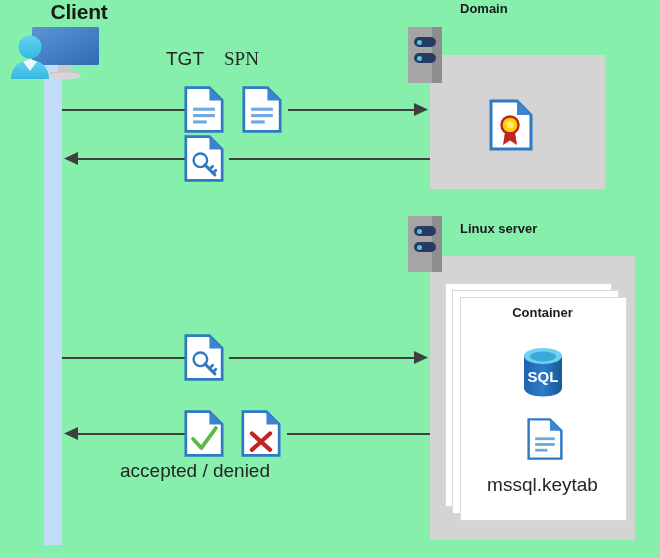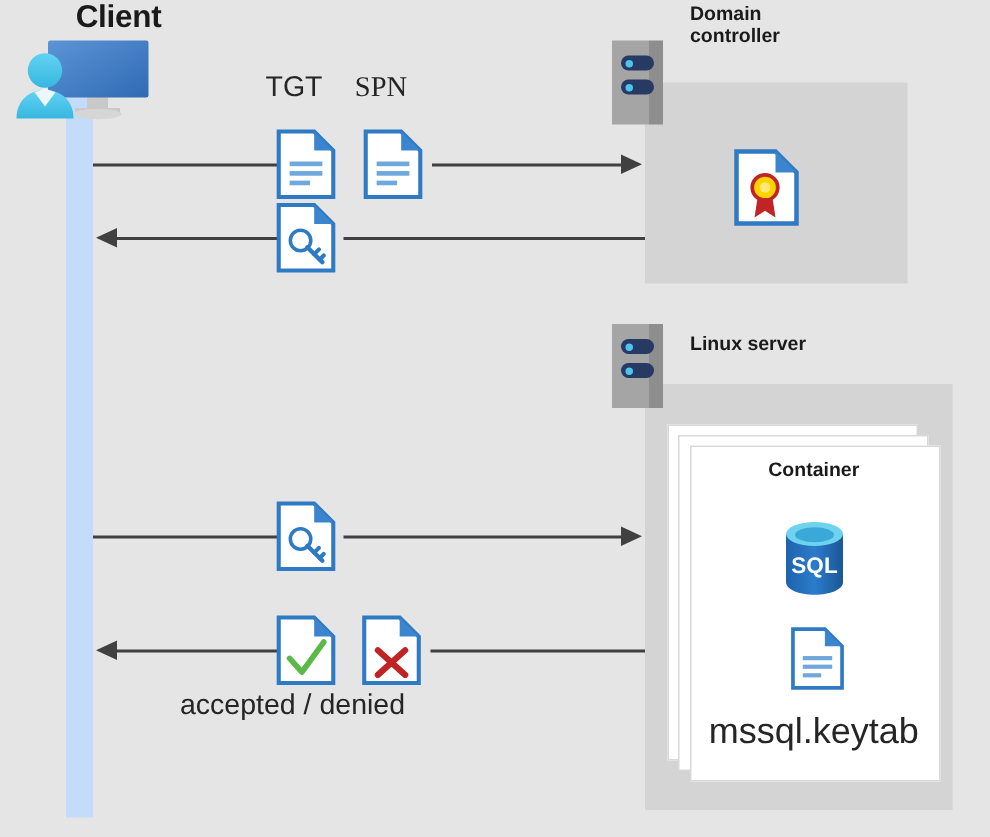--- a/index.html
+++ b/index.html
@@ -7,21 +7,21 @@
     padding: 0;
     background: #ffffff;
   }
   body {
     font-family: "Liberation Sans", sans-serif;
   }
   #stage {
     position: relative;
     width: 660px;
     height: 558px;
-    background: #e5e5e5;
+    background: #86efac;
     overflow: hidden;
   }
   .abs { position: absolute; }
 
   
   .lifeline {
     left: 44px;
     top: 60px;
     width: 18px;
     height: 485px;
@@ -40,21 +40,20 @@
     letter-spacing: -0.2px;
   }
 
   
   .client-icon { left: 8px; top: 24px; width: 110px; height: 58px; }
 
   
   .tag-label {
     font-size: 19px;
     color: #252525;
-    text-align: center;
     white-space: nowrap;
   }
   .title-label {
     font-size: 13px;
     font-weight: bold;
     color: #1a1a1a;
     line-height: 1.12;
   }
 
   
@@ -95,21 +94,21 @@
   .container-title {
     left: 460px; top: 306px;
     width: 165px;
     text-align: center;
     z-index: 4;
   }
   .keytab-label {
     left: 455px; top: 474px;
     width: 175px;
     text-align: center;
-    font-size: 24px;
+    font-size: 19px;
     color: #252525;
     z-index: 4;
   }
 
   
   .line {
     background: #404040;
     height: 2px;
   }
 
@@ -165,21 +164,20 @@
           <div class="server-dot"></div>
         </div>
       <div class="server-bar" style="top:26px;">
           <div class="server-dot"></div>
         </div>
     </div>
   </div>
 
   <div class="abs title-label" style="left:460px; top:2px; width:160px;">
     <div>Domain</div>
-    <div>controller</div>
   </div>
 
   <div class="abs" style="left:489px; top:99px;">
     <svg width="44" height="52" viewBox="0 0 44 52">
       <path d="M2 2 h26 l14 14 v34 h-40 z" fill="#ffffff" stroke="#2e7ac4" stroke-width="3"></path>
       <path d="M28 2 l14 14 h-14 z" fill="#3b85ce"></path>
       <circle cx="21" cy="26" r="8.5" fill="#ffd200" stroke="#c02424" stroke-width="2.5"></circle>
       <path d="M16 33 l-2 13 l7 -4.5 l7 4.5 l-2 -13 z" fill="#c02424"></path>
       <circle cx="21" cy="26" r="3.5" fill="#ffe970"></circle>
     </svg>

